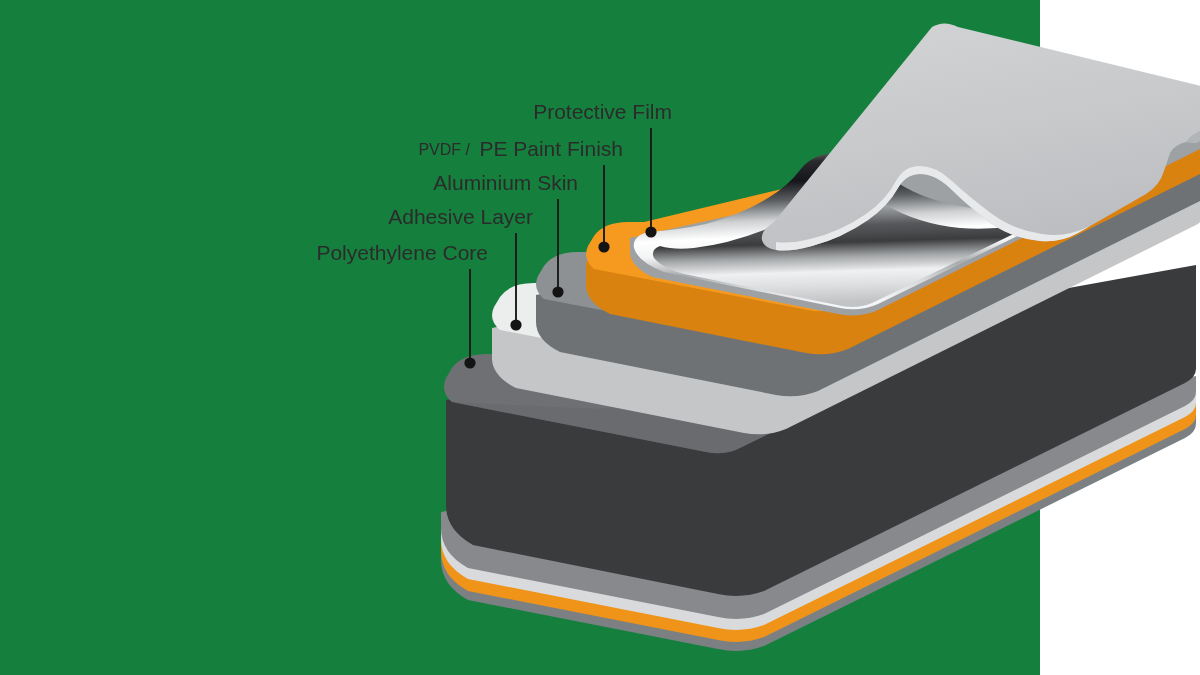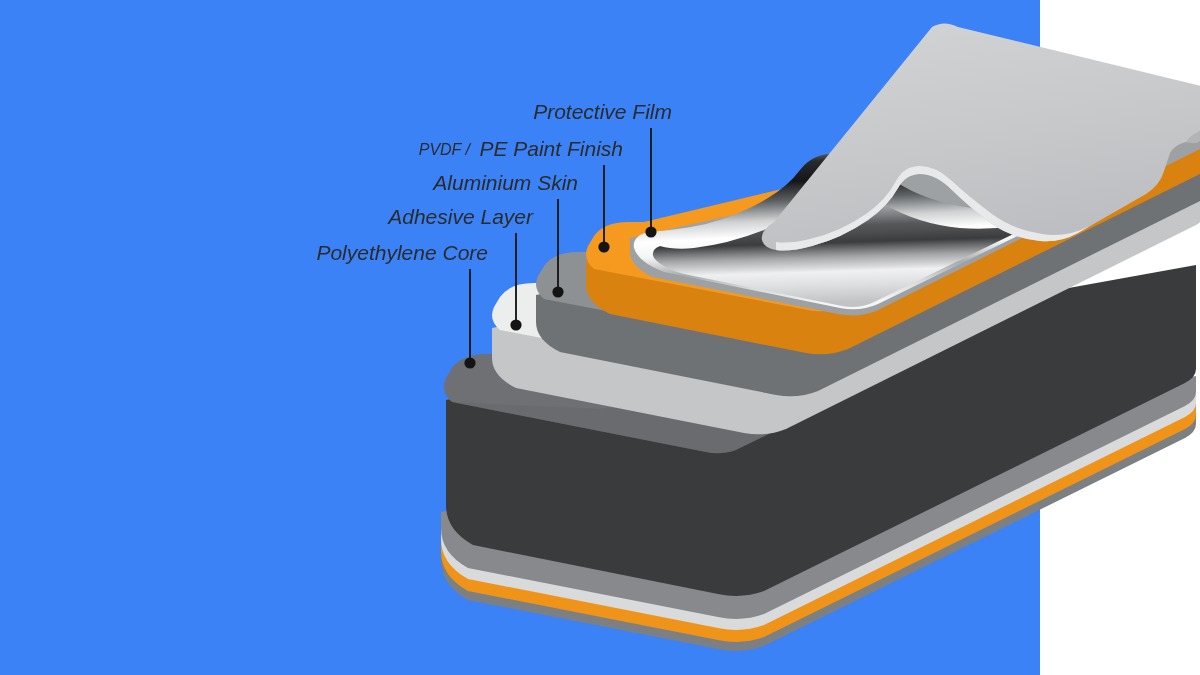--- a/index.html
+++ b/index.html
@@ -10,22 +10,21 @@
   body {
     width: 1200px;
     height: 675px;
     overflow: hidden;
     font-family: "Liberation Sans", sans-serif;
   }
   #stage {
     position: relative;
     width: 1040px;
     height: 675px;
-    background: #3b82f6;
-    font-style: italic;
+    background: #15803d;
   }
   #diagram {
     position: absolute;
     top: 0;
     left: 0;
     width: 1200px;
     height: 675px;
     display: block;
   }
   .label-text {

